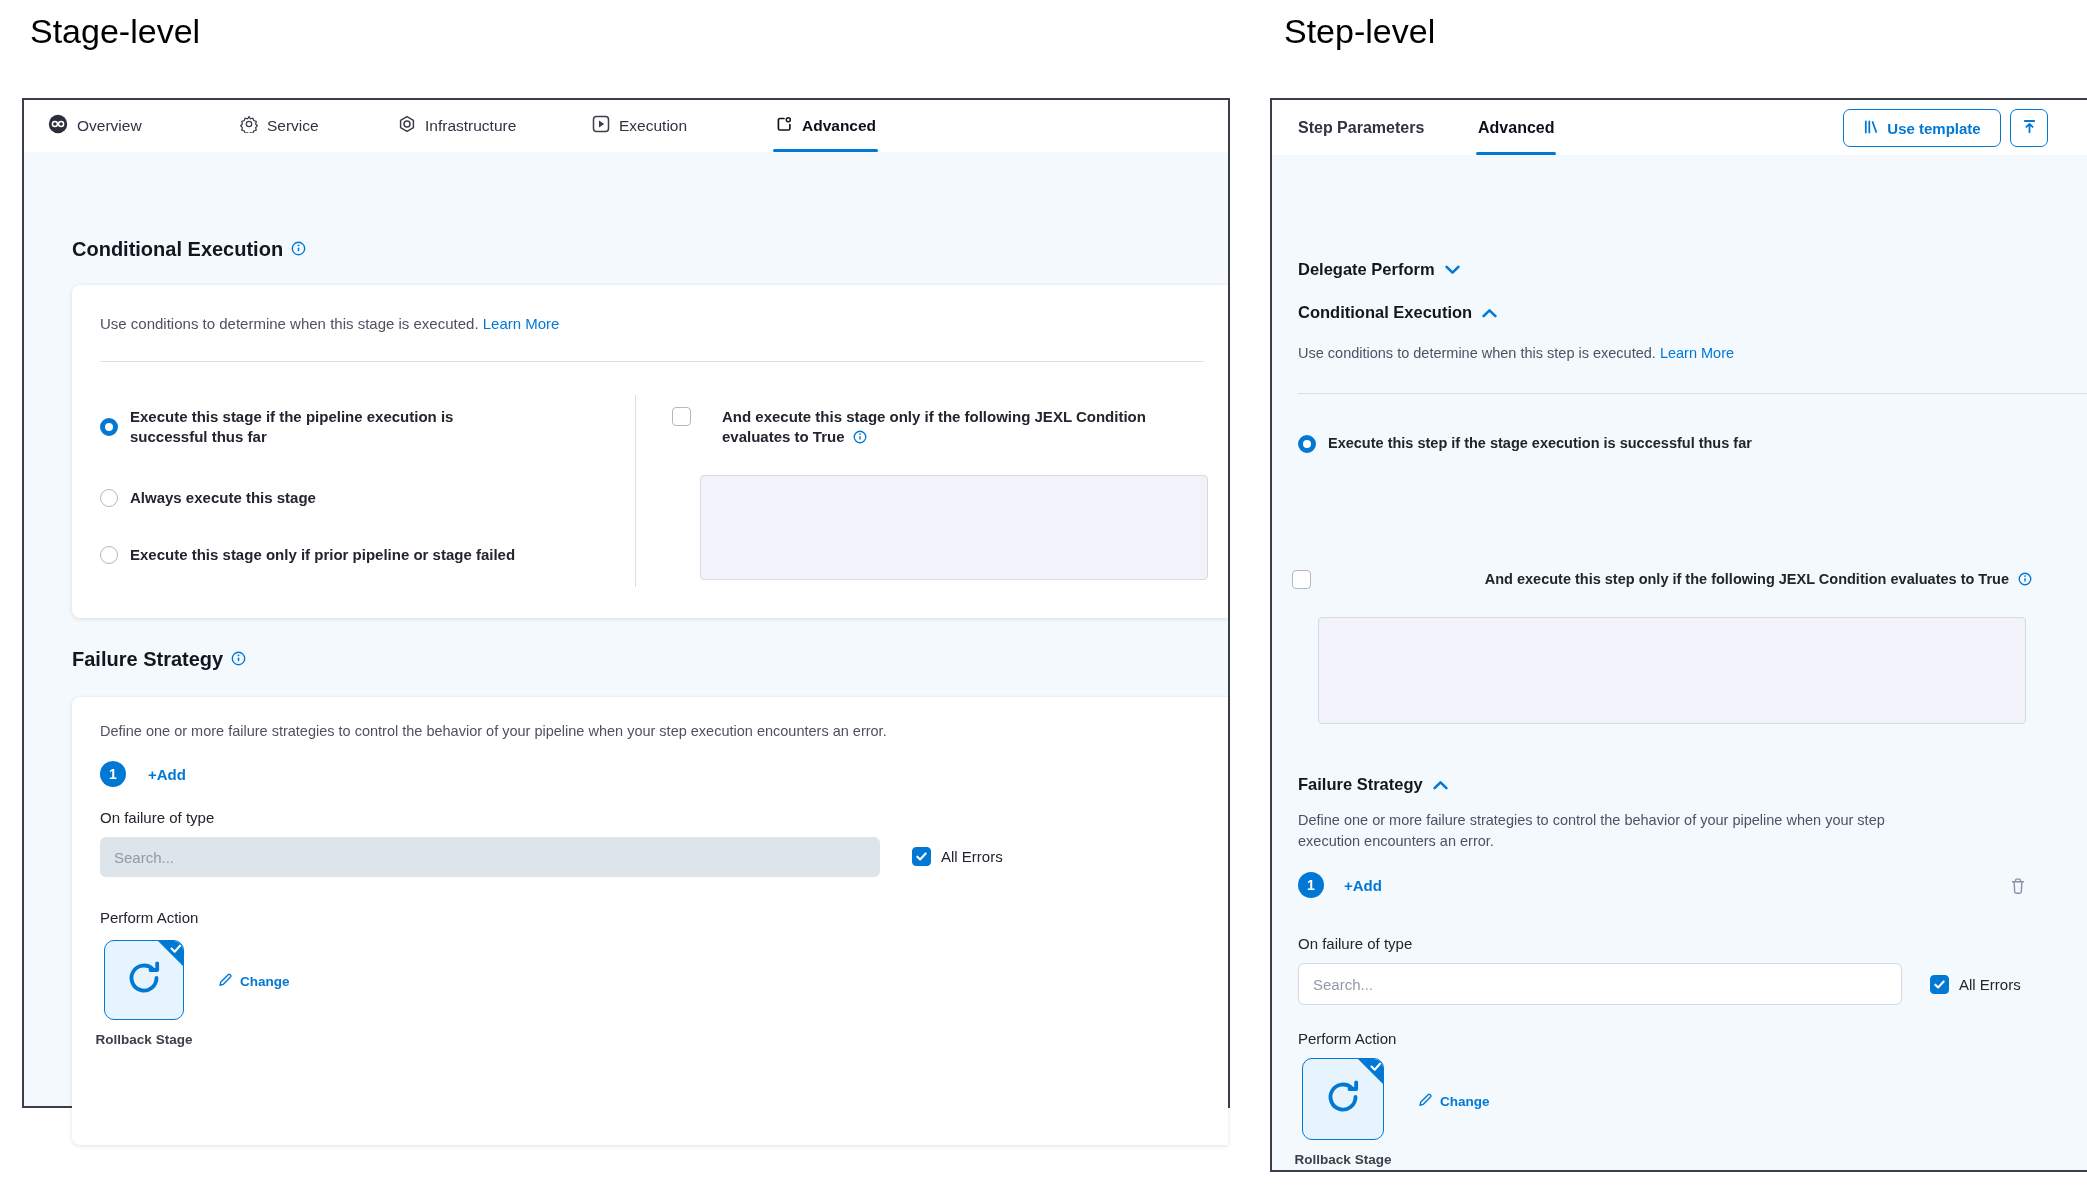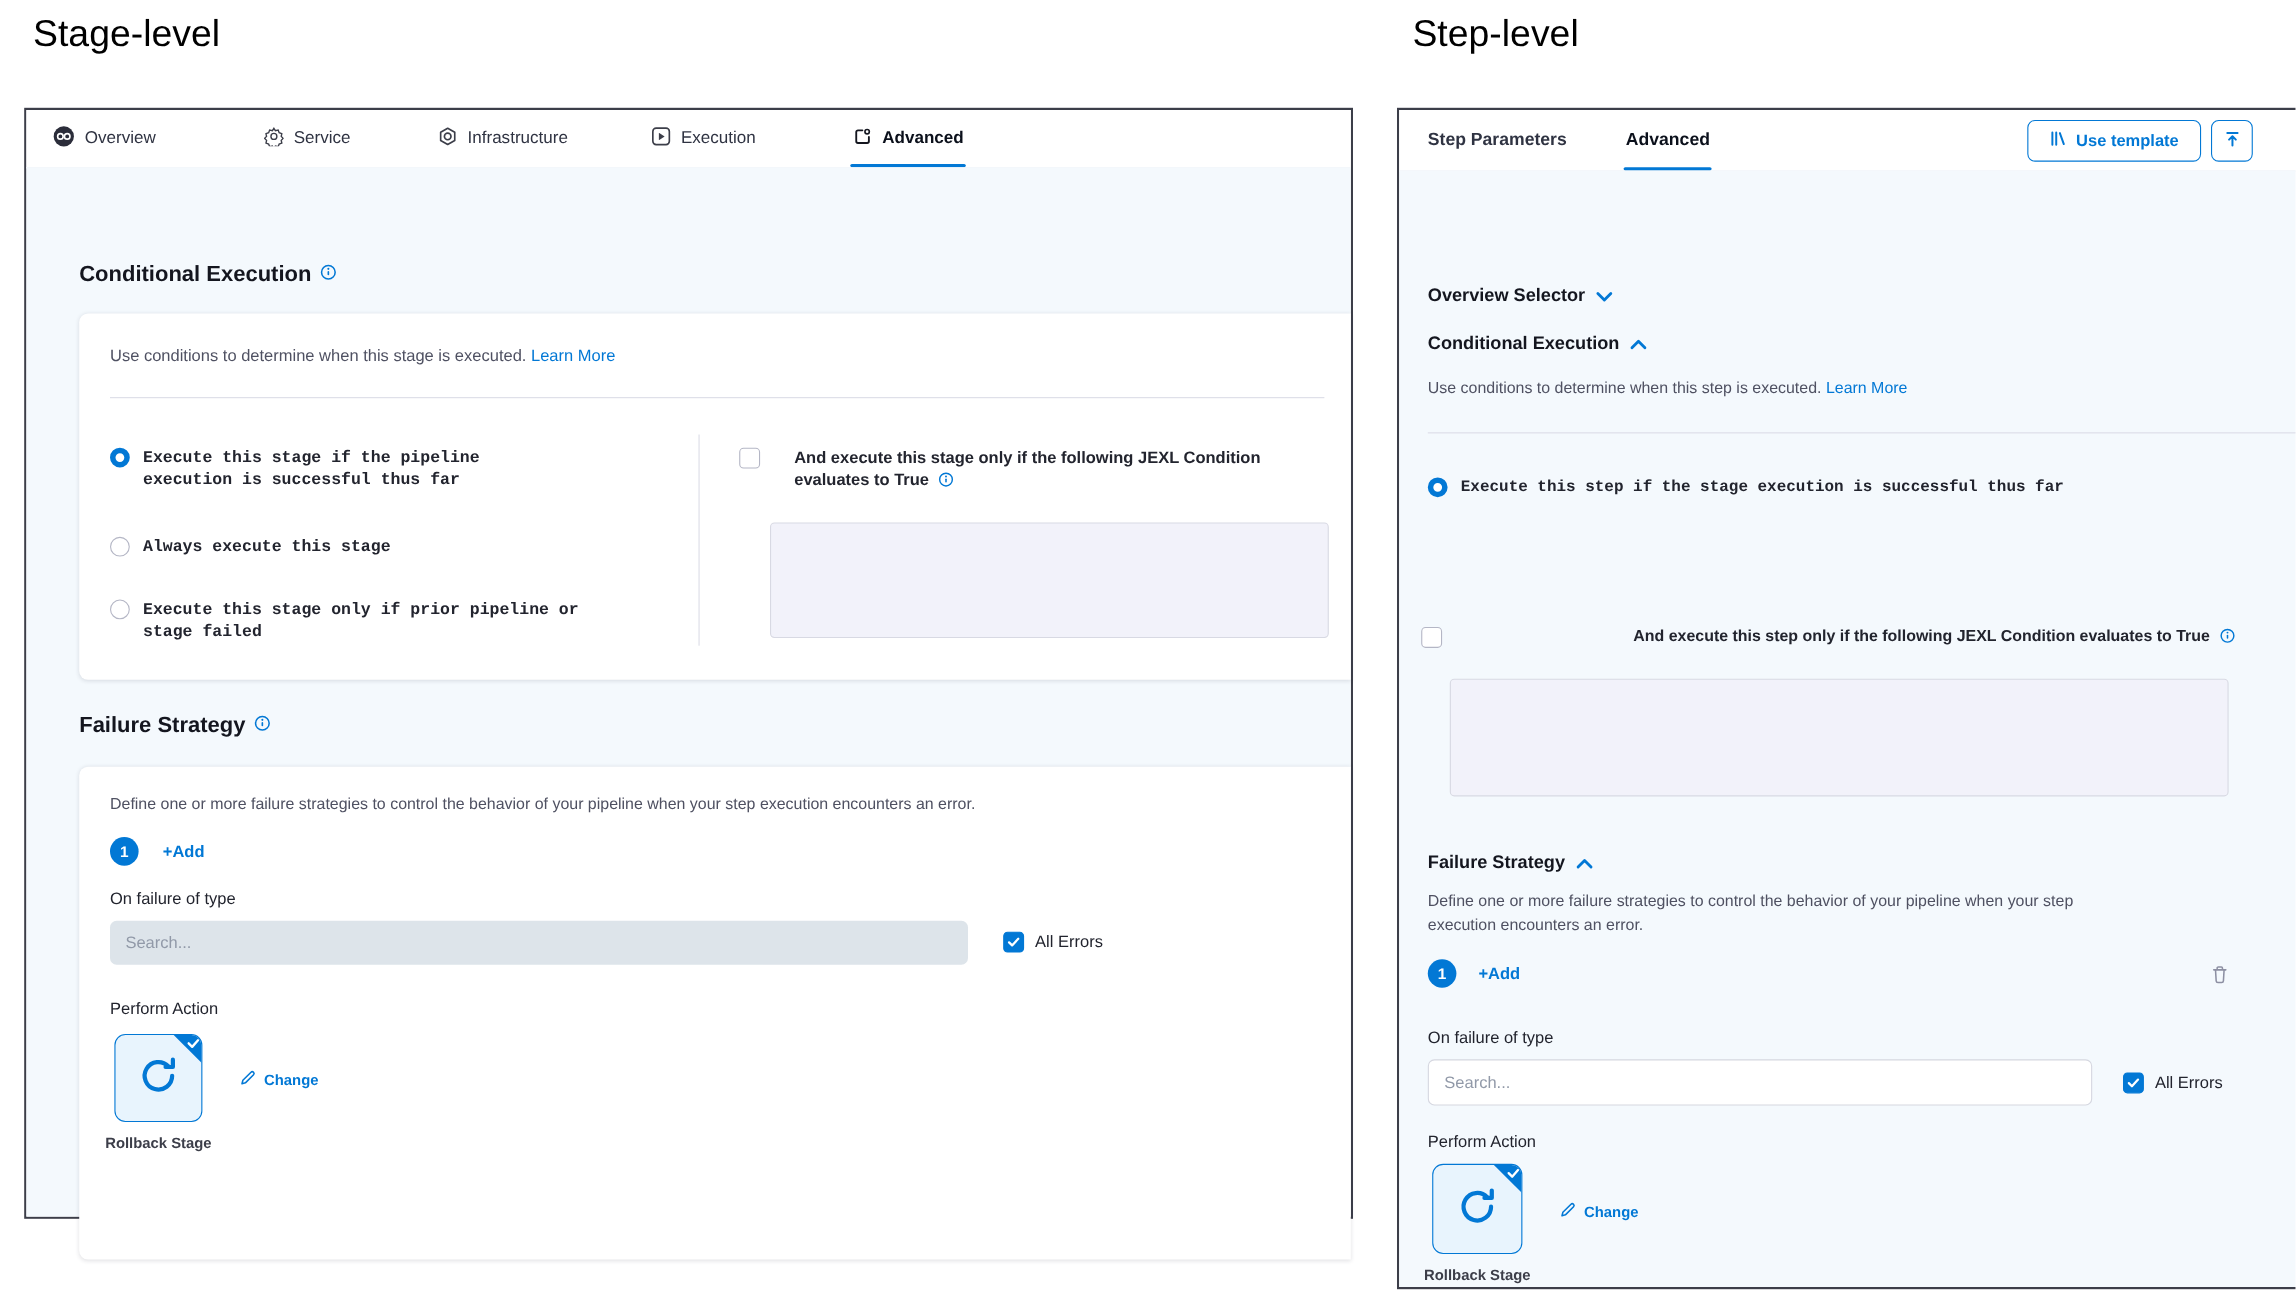--- a/index.html
+++ b/index.html
@@ -15,21 +15,21 @@
   .tab.active::after{content:"";position:absolute;left:-2px;right:-2px;bottom:0;height:3px;background:#0278d5;border-radius:2px;}
   .card{position:absolute;background:#fff;border-radius:8px 0 0 8px;
         box-shadow:0 1px 4px rgba(40,41,61,.14);}
   .sec-heading{position:absolute;font-size:20px;font-weight:700;color:#14161f;display:flex;align-items:center;gap:8px;}
   .sec-heading-sm{position:absolute;font-size:16.5px;font-weight:700;color:#14161f;display:flex;align-items:center;gap:10px;}
   .desc{font-size:15px;color:#4f5162;}
   .desc-sm{font-size:14.5px;color:#4f5162;line-height:1.45;}
   .link{color:#0278d5;cursor:pointer;}
   .hr{position:absolute;height:1px;background:#dcdde7;}
   .vr{position:absolute;width:1px;background:#dcdde7;}
-  .radio-row{position:absolute;display:flex;gap:12px;align-items:flex-start;cursor:pointer;font-family:Liberation Mono, monospace;}
+  .radio-row{position:absolute;display:flex;gap:12px;align-items:center;cursor:pointer;}
   .radio{width:18px;height:18px;border-radius:50%;background:#fff;border:1.5px solid #b4b6c5;box-sizing:border-box;flex:0 0 auto;margin-top:0px;}
   .radio.sel{border:5.5px solid #0278d5;}
   .radio-label{font-size:15px;font-weight:600;color:#22242e;line-height:1.35;}
   .cb{width:19px;height:19px;border-radius:4px;background:#fff;border:1.5px solid #b4b6c5;box-sizing:border-box;flex:0 0 auto;cursor:pointer;}
   .cb.checked{background:#0278d5;border-color:#0278d5;display:flex;align-items:center;justify-content:center;}
   .jexl-row{position:absolute;display:flex;gap:12px;align-items:flex-start;justify-content:space-between;}
   .jexl-box{position:absolute;background:#f2f2fa;border:1px solid #d8d9e3;border-radius:4px;resize:none;box-sizing:border-box;}
   .badge{width:26px;height:26px;border-radius:50%;background:#0278d5;color:#fff;font-size:14px;font-weight:700;
          display:flex;align-items:center;justify-content:center;}
   .add-link{color:#0278d5;font-weight:700;font-size:15px;cursor:pointer;}
@@ -243,21 +243,21 @@
           <svg width="17" height="17" viewBox="0 0 16 16">
               <path d="M3.6 2.8h8.8M8 13.4V5.6M5.1 8.4L8 5.5l2.9 2.9" fill="none" stroke="#0278d5" stroke-width="1.7" stroke-linecap="round" stroke-linejoin="round"></path>
             </svg>
         </span>
       </div>
     </div>
 
     <div class="panel-body" style="top:55px;">
 
       <div class="sec-heading-sm" style="left:26px;top:105px;">
-        <span>Overview Selector</span>
+        <span>Delegate Perform</span>
         <span class="chev">
           <svg width="15" height="10" viewBox="0 0 14 9">
               <path d="M1.5 1.5L7 7l5.5-5.5" fill="none" stroke="#0278d5" stroke-width="2.4" stroke-linecap="round" stroke-linejoin="round"></path>
             </svg>
         </span>
       </div>
 
       <div class="sec-heading-sm" style="left:26px;top:148px;">
         <span>Conditional Execution</span>
         <span class="chev">

